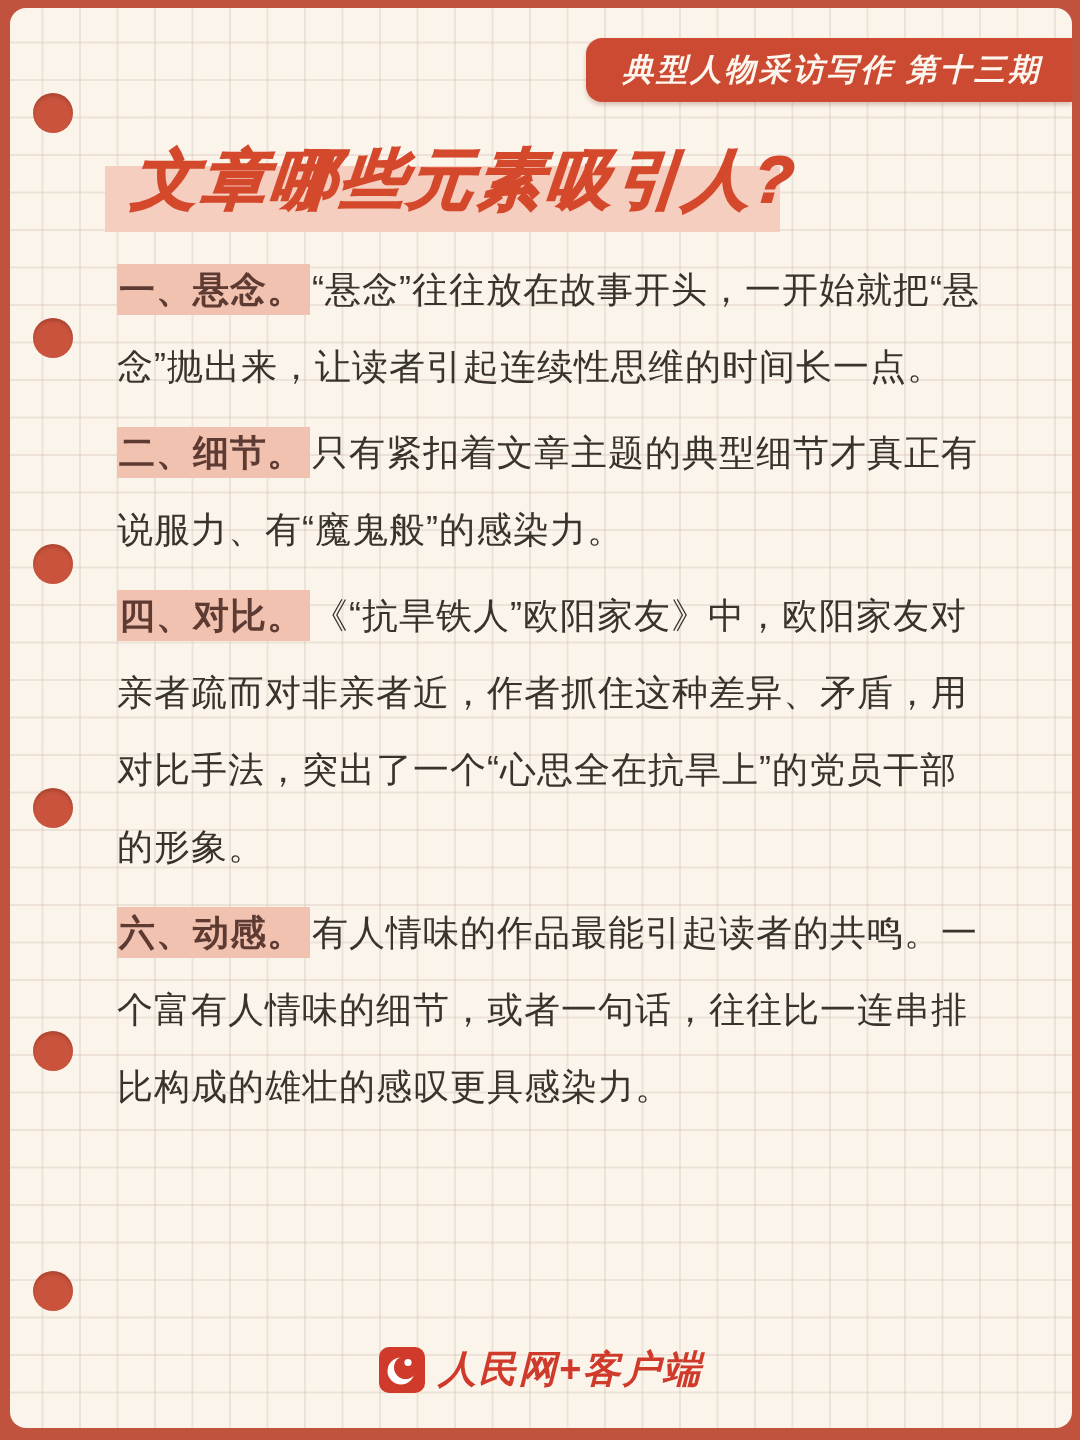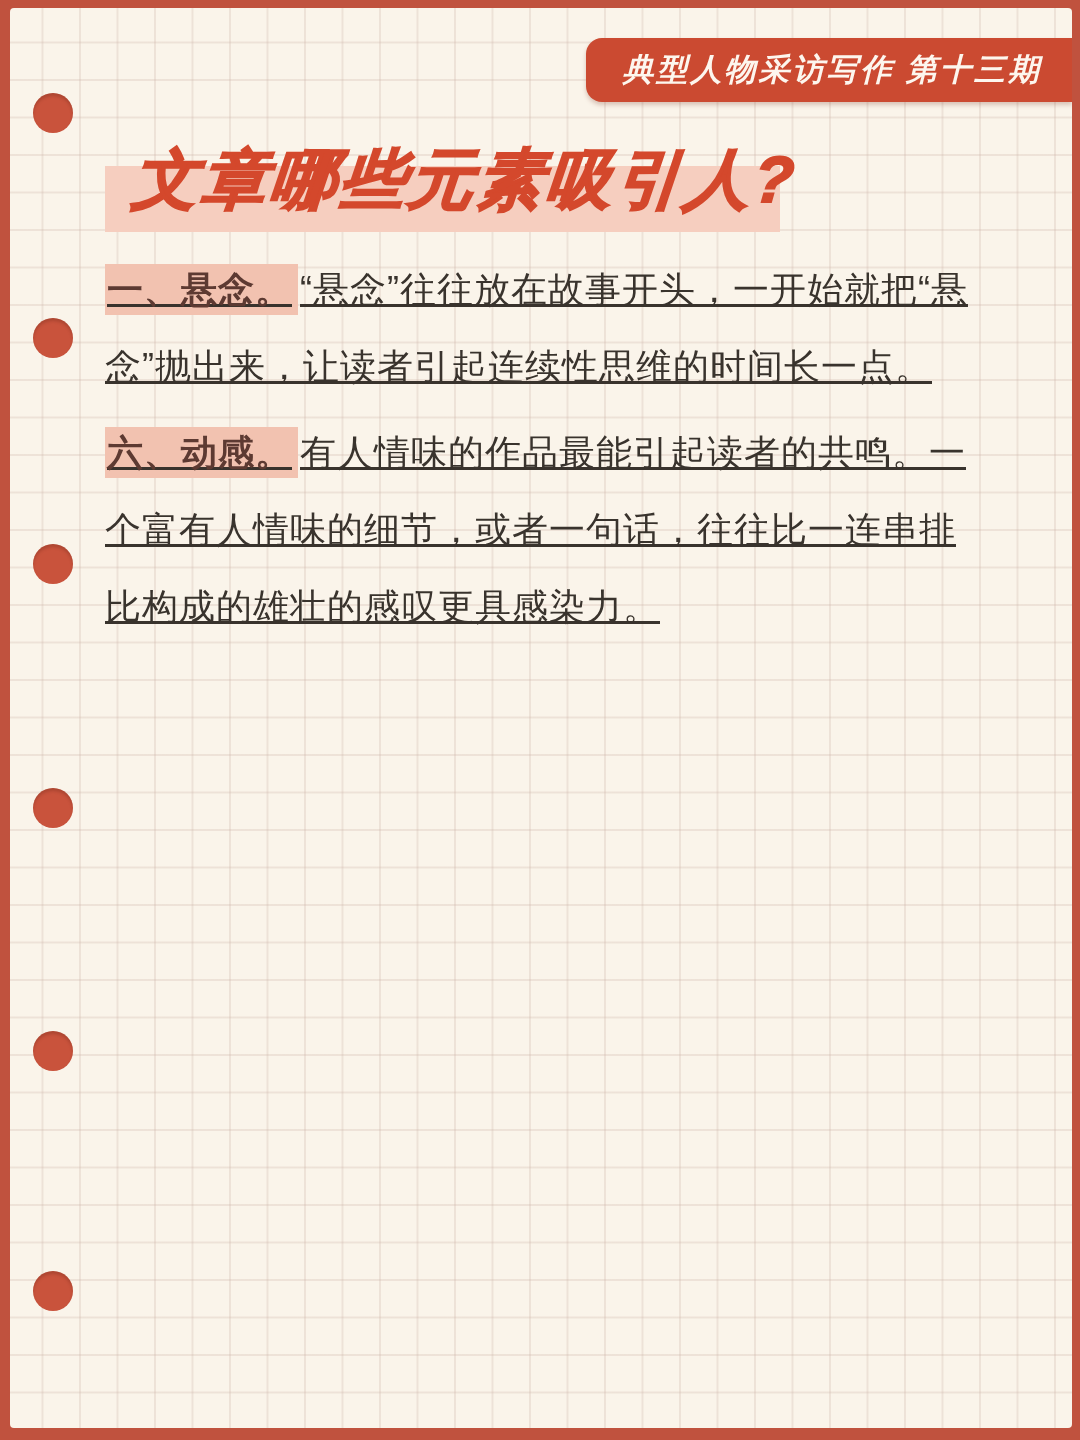--- a/index.html
+++ b/index.html
@@ -6,21 +6,21 @@
   body {
     width: 1080px; height: 1440px;
     position: relative;
     background: var(--frame, #c0523e);
     font-family: "Liberation Sans", sans-serif;
     overflow: hidden;
   }
   .page {
     position: absolute;
     top: 8px; left: 10px; right: 8px; bottom: 12px;
-    border-radius: 4px;
+    border-radius: 16px;
     background-color: var(--paper, #faf4ea);
     background-image:
       linear-gradient(rgba(205,180,168,0.28) 2px, transparent 2px),
       linear-gradient(90deg, rgba(205,180,168,0.28) 2px, transparent 2px);
     background-size: 37.5px 37.5px;
     background-position: -6px -4px;
     overflow: hidden;
   }
   
   .dot {
@@ -69,26 +69,25 @@
     transform: skewX(-5deg);
     -webkit-text-stroke: 2px var(--title, #d4482c);
     white-space: nowrap;
   }
   
   .content {
     position: absolute;
     top: 243px; left: 95px; right: 80px;
   }
   .section {
-    margin: 0 0 9px 0;
+    margin: 0 0 9px 12px;
     font-size: 36px;
     line-height: 77px;
     color: var(--body_text, #39332d);
     letter-spacing: 1px;
-    text-decoration: underline;
   }
   .section .label {
     background: var(--label_bg, #f2c2b0);
     color: var(--label_text, #5d3a32);
     font-weight: bold;
     padding: 5px 6px 5px 2px;
     margin-right: 2px;
   }
   
   .footer {
@@ -123,17 +122,28 @@
     <span>典型人物采访写作 第十三期</span>
   </div>
 
   <div class="title-wrap">
     <div class="title-hl"></div>
     <div class="title-text">文章哪些元素吸引人?</div>
   </div>
 
   <div class="content">
     <p class="section"><span class="label">一、悬念。</span><span>“悬念”往往放在故事开头，一开始就把“悬念”抛出来，让读者引起连续性思维的时间长一点。</span></p>
+    <p class="section"><span class="label">二、细节。</span><span>只有紧扣着文章主题的典型细节才真正有说服力、有“魔鬼般”的感染力。</span></p>
+    <p class="section"><span class="label">四、对比。</span><span>《“抗旱铁人”欧阳家友》中，欧阳家友对亲者疏而对非亲者近，作者抓住这种差异、矛盾，用对比手法，突出了一个“心思全在抗旱上”的党员干部的形象。</span></p>
     <p class="section"><span class="label">六、动感。</span><span>有人情味的作品最能引起读者的共鸣。一个富有人情味的细节，或者一句话，往往比一连串排比构成的雄壮的感叹更具感染力。</span></p>
   </div>
 
+  <div class="footer">
+    <svg class="logo-icon" viewBox="0 0 46 46">
+      <rect class="logo-rect" x="0" y="0" width="46" height="46" rx="10"></rect>
+      <circle cx="22" cy="24" r="13.5" fill="#ffffff"></circle>
+      <circle class="logo-rect" cx="26.5" cy="20.5" r="11.5"></circle>
+      <circle cx="29" cy="15.5" r="3.6" fill="#ffffff"></circle>
+    </svg>
+    <span class="footer-text">人民网+客户端</span>
+  </div>
 
 </div>
 
 </body></html>

